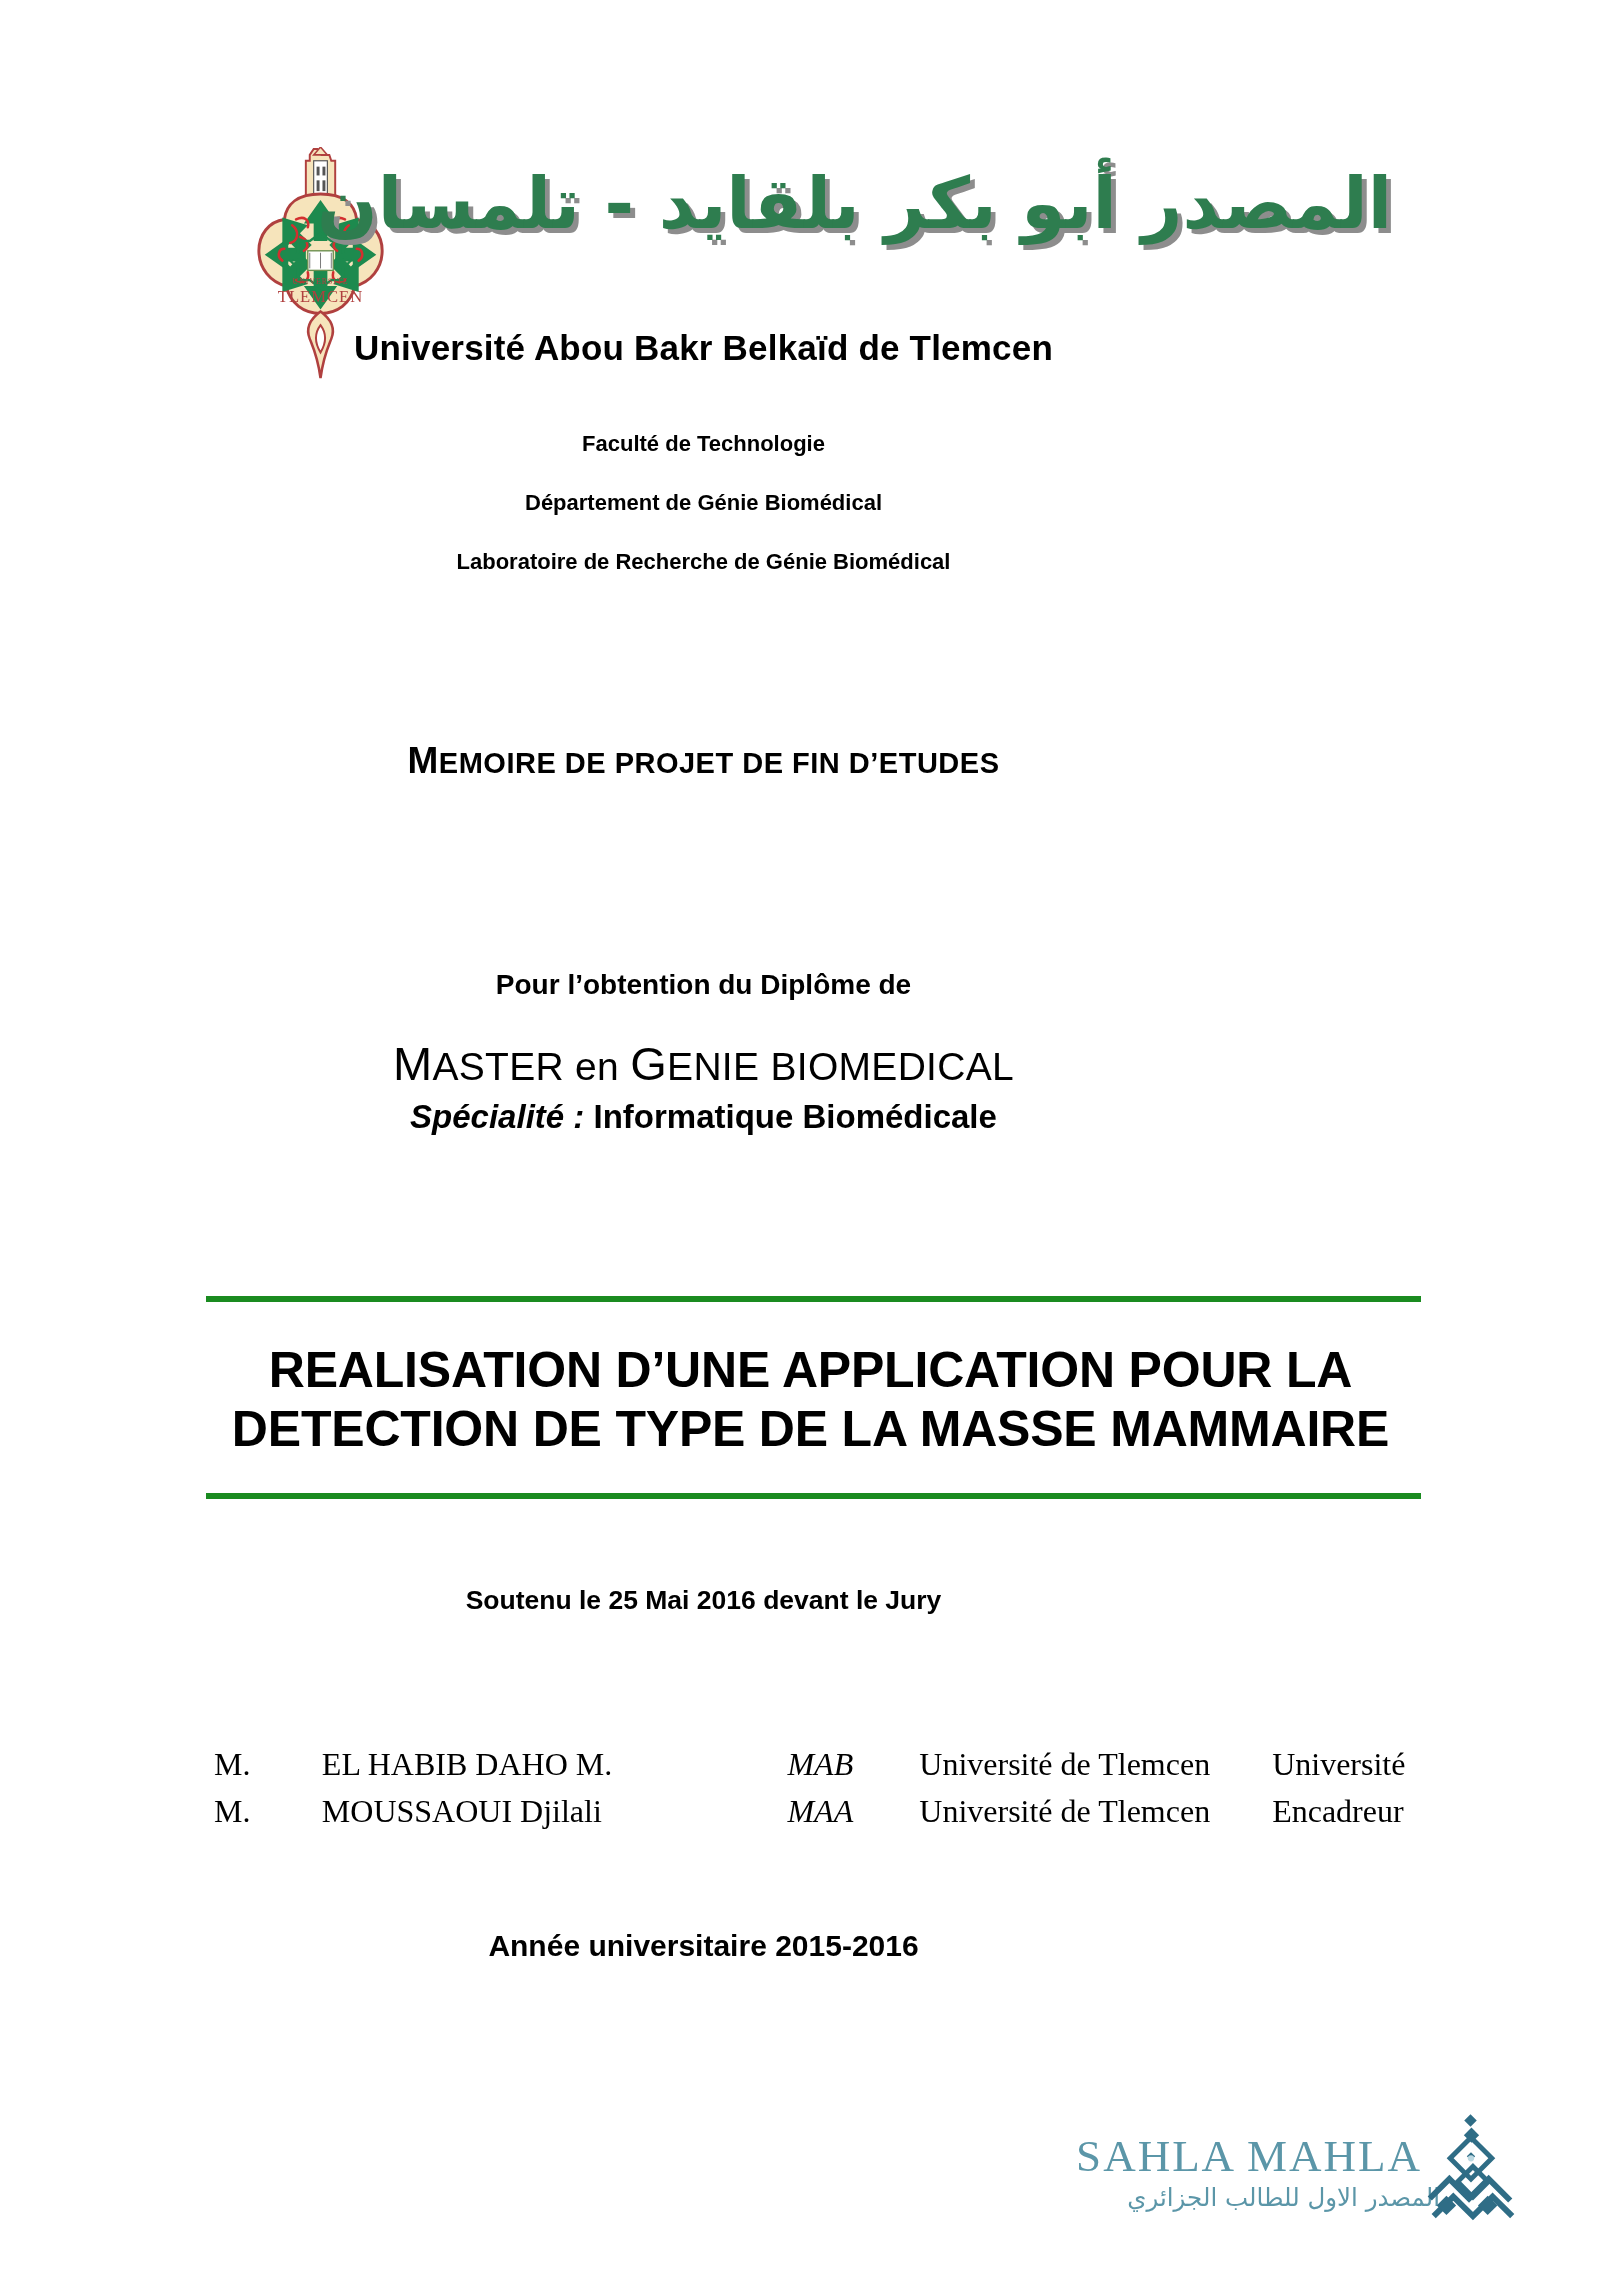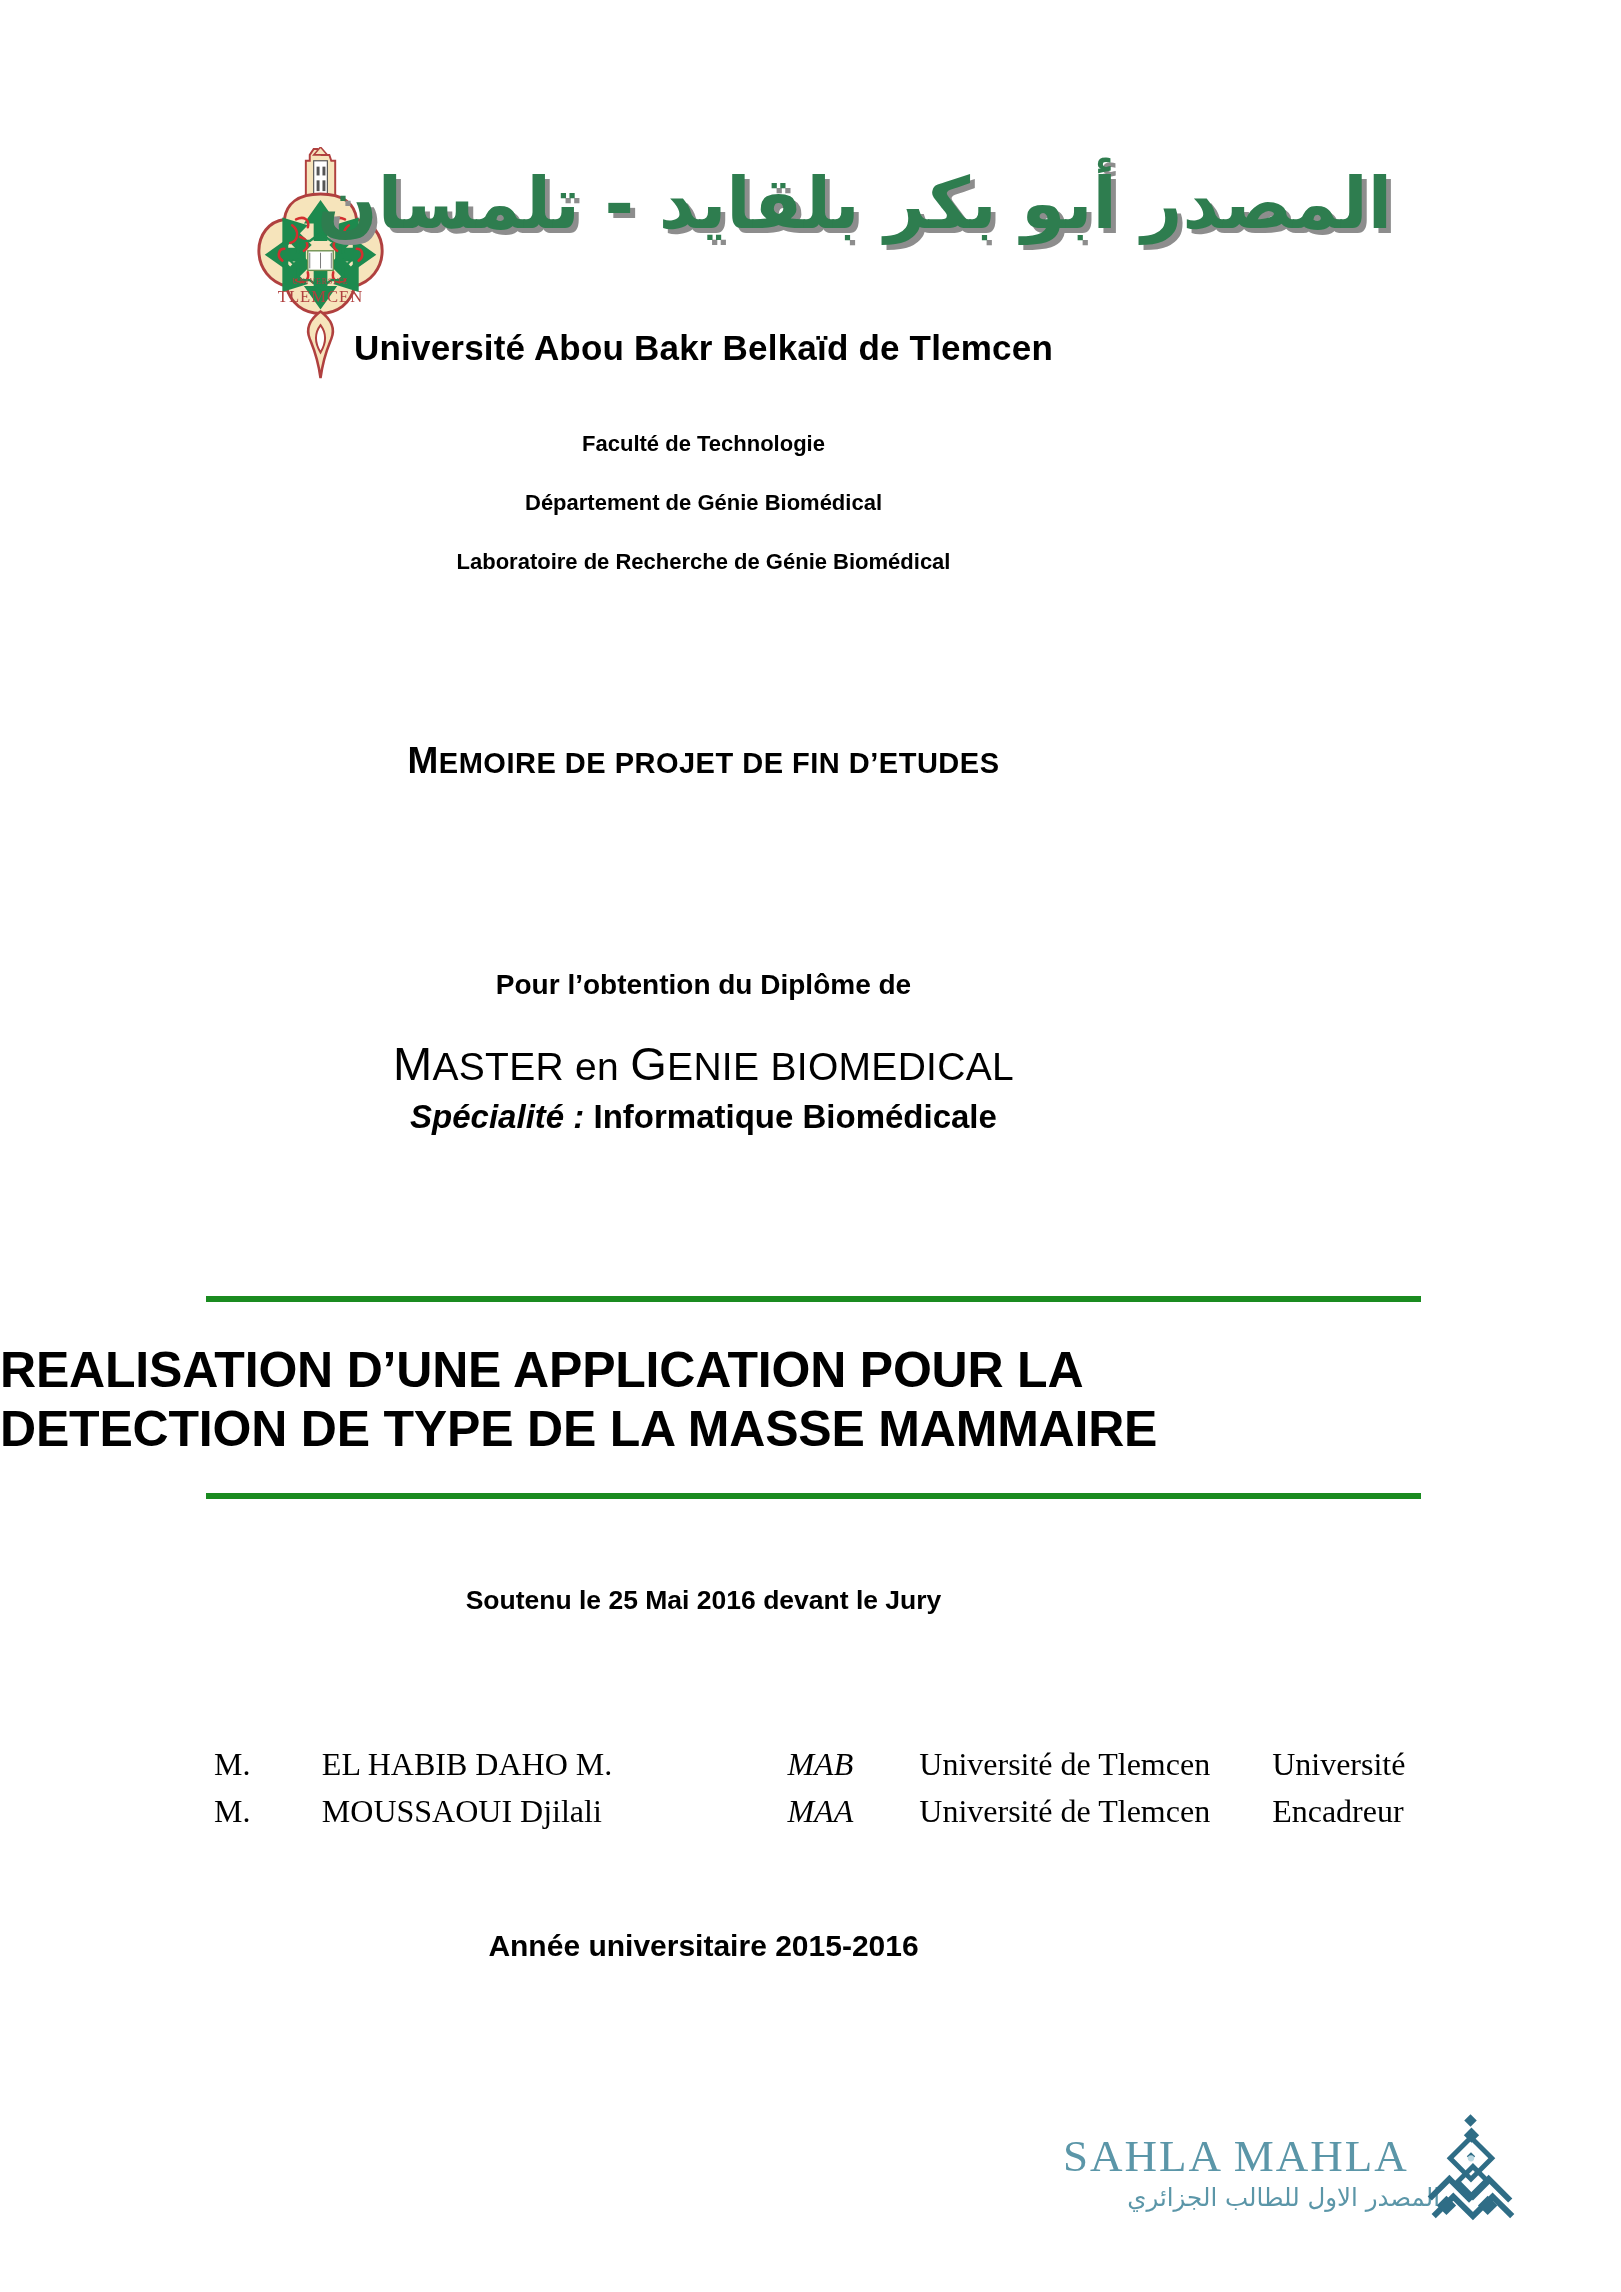--- a/index.html
+++ b/index.html
@@ -137,20 +137,21 @@
     background: #1a8b20;
   }
   .rule-top { top: 1296px; }
   .rule-bottom { top: 1493px; }
 
   .main-title {
     position: absolute;
     top: 1341px;
     left: 0;
     width: 1621px;
+    text-align: center;
     font-size: 50px;
     font-weight: bold;
     line-height: 1.18;
     letter-spacing: -0.2px;
   }
 
   .soutenu {
     position: absolute;
     top: 1585px;
     left: 0;
@@ -194,21 +195,21 @@
     left: 1063px;
     top: 2112px;
     width: 461px;
     height: 127px;
   }
   .wm-text {
     position: absolute;
     left: 0;
     top: 17.6px;
     width: 372px;
-    text-align: left;
+    text-align: center;
     font-family: "Liberation Serif", serif;
     font-size: 45px;
     letter-spacing: 2px;
     color: #5b96a8;
     white-space: nowrap;
   }
   .wm-sub {
     position: absolute;
     left: 0;
     top: 71px;

